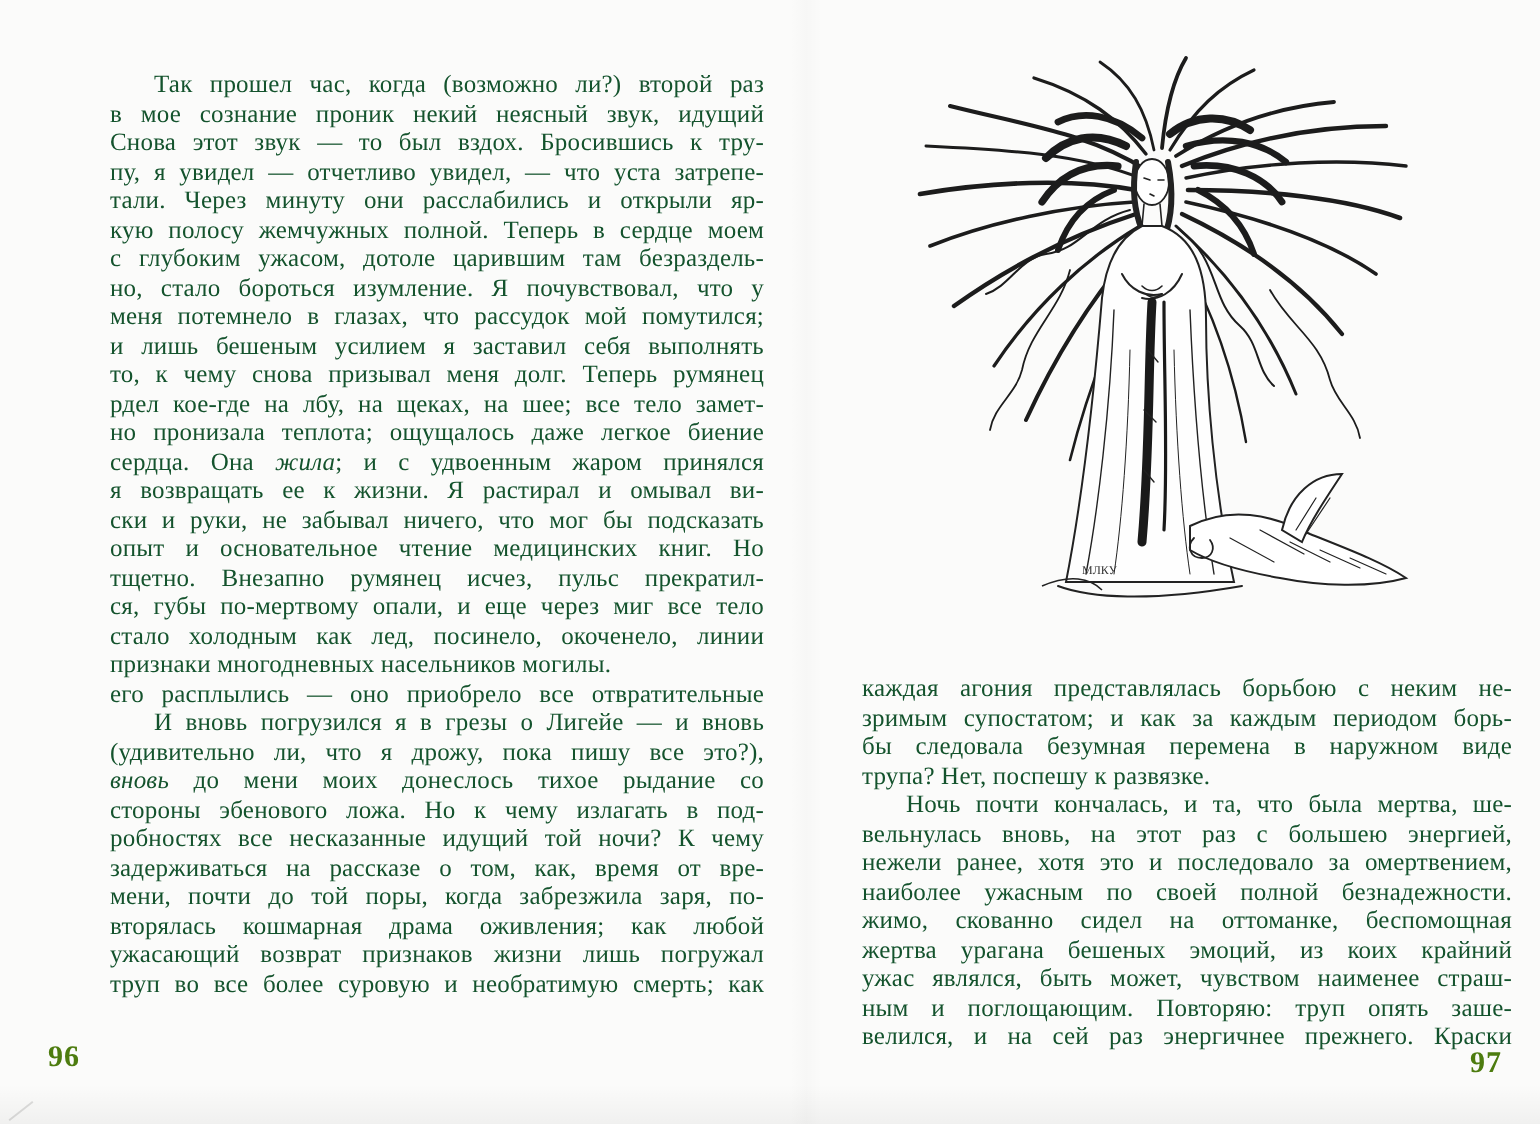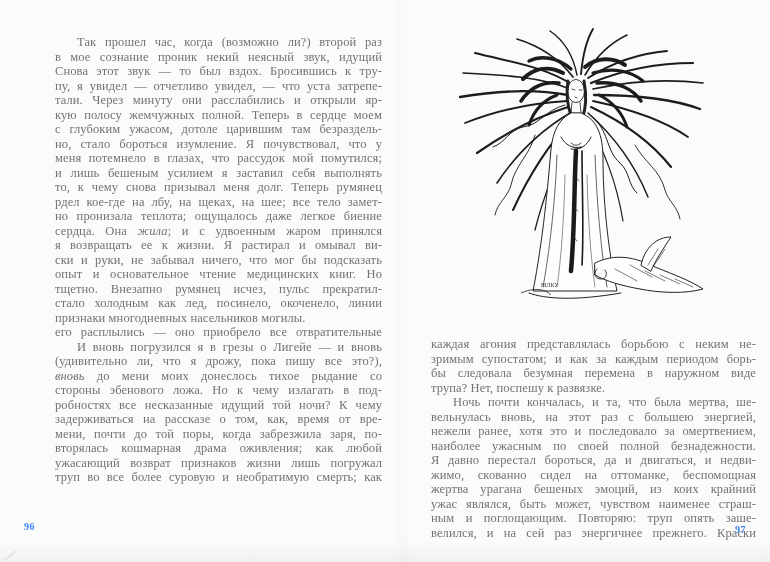--- a/index.html
+++ b/index.html
@@ -3,39 +3,39 @@
 <meta charset="utf-8">
 <style>
   html,body{margin:0;padding:0;}
   body{
     width:770px;height:562px;position:relative;overflow:hidden;
     background:#fbfbfa;
     font-family:"Liberation Serif","DejaVu Serif",serif;
   }
   .page-text{
     position:absolute;
-    color:#737373;
+    color:#14532d;
     font-size:12.5px;
     line-height:14.5px;
     letter-spacing:0.1px;
   }
   .line{
     text-align:justify;
     text-align-last:justify;
     height:14.5px;
     overflow:hidden;
     white-space:nowrap;
   }
   .line.end{text-align-last:left;}
   .line.indent{text-indent:22px;}
   .it{font-style:italic;}
   .page-num{
     position:absolute;
-    color:#3b82f6;
-    font-size:10px;
+    color:#4d7c0f;
+    font-size:15px;
     font-weight:600;
     letter-spacing:0.5px;
   }
   .illustration{
     position:absolute;left:445px;top:25px;width:300px;height:285px;
   }
   .photo-edge-shadow{
     position:absolute;left:0;bottom:0;width:770px;height:20px;
     background:linear-gradient(to bottom, rgba(0,0,0,0), rgba(0,0,0,0.045));
     pointer-events:none;
@@ -67,20 +67,21 @@
     <div class="line">меня потемнело в глазах, что рассудок мой помутился;</div>
     <div class="line">и лишь бешеным усилием я заставил себя выполнять</div>
     <div class="line">то, к чему снова призывал меня долг. Теперь румянец</div>
     <div class="line">рдел кое-где на лбу, на щеках, на шее; все тело замет-</div>
     <div class="line">но пронизала теплота; ощущалось даже легкое биение</div>
     <div class="line"><span>сердца. Она </span><span class="it">жила</span><span>; и с удвоенным жаром принялся</span></div>
     <div class="line">я возвращать ее к жизни. Я растирал и омывал ви-</div>
     <div class="line">ски и руки, не забывал ничего, что мог бы подсказать</div>
     <div class="line">опыт и основательное чтение медицинских книг. Но</div>
     <div class="line">тщетно. Внезапно румянец исчез, пульс прекратил-</div>
+    <div class="line">ся, губы по-мертвому опали, и еще через миг все тело</div>
     <div class="line">стало холодным как лед, посинело, окоченело, линии</div>
     <div class="line end">признаки многодневных насельников могилы.</div>
     <div class="line">его расплылись — оно приобрело все отвратительные</div>
     <div class="line indent">И вновь погрузился я в грезы о Лигейе — и вновь</div>
     <div class="line">(удивительно ли, что я дрожу, пока пишу все это?),</div>
     <div class="line"><span class="it">вновь</span><span> до мени моих донеслось тихое рыдание со</span></div>
     <div class="line">стороны эбенового ложа. Но к чему излагать в под-</div>
     <div class="line">робностях все несказанные идущий той ночи? К чему</div>
     <div class="line">задерживаться на рассказе о том, как, время от вре-</div>
     <div class="line">мени, почти до той поры, когда забрезжила заря, по-</div>
@@ -164,21 +165,20 @@
 
 <div class="page-text" style="left:431px;top:324px;width:325px;margin-top:13px;">
     <div class="line">каждая агония представлялась борьбою с неким не-</div>
     <div class="line">зримым супостатом; и как за каждым периодом борь-</div>
     <div class="line">бы следовала безумная перемена в наружном виде</div>
     <div class="line end">трупа? Нет, поспешу к развязке.</div>
     <div class="line indent">Ночь почти кончалась, и та, что была мертва, ше-</div>
     <div class="line">вельнулась вновь, на этот раз с большею энергией,</div>
     <div class="line">нежели ранее, хотя это и последовало за омертвением,</div>
     <div class="line">наиболее ужасным по своей полной безнадежности.</div>
-    <div class="line">Я давно перестал бороться, да и двигаться, и недви-</div>
     <div class="line">жимо, скованно сидел на оттоманке, беспомощная</div>
     <div class="line">жертва урагана бешеных эмоций, из коих крайний</div>
     <div class="line">ужас являлся, быть может, чувством наименее страш-</div>
     <div class="line">ным и поглощающим. Повторяю: труп опять заше-</div>
     <div class="line">велился, и на сей раз энергичнее прежнего. Краски</div>
   </div>
 
 <div class="page-num" style="left:735px;top:524px;">97</div>
 
 <div class="photo-edge-shadow"></div>

